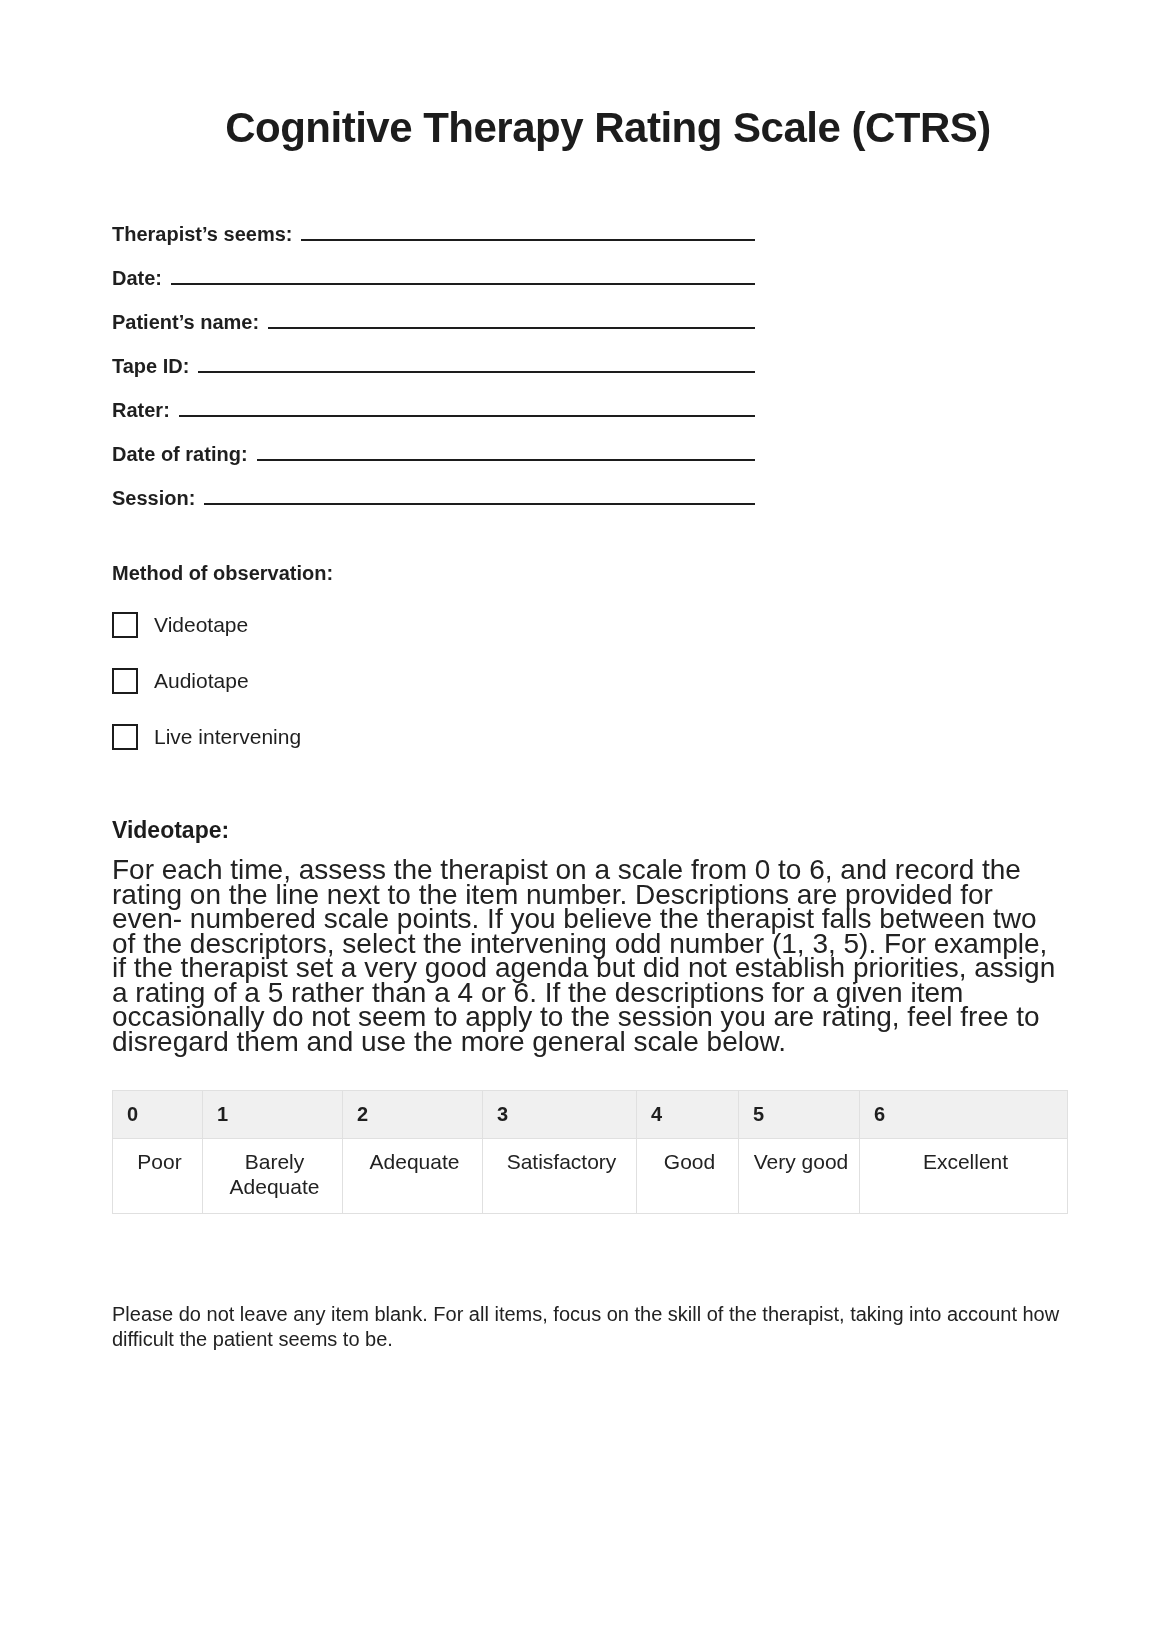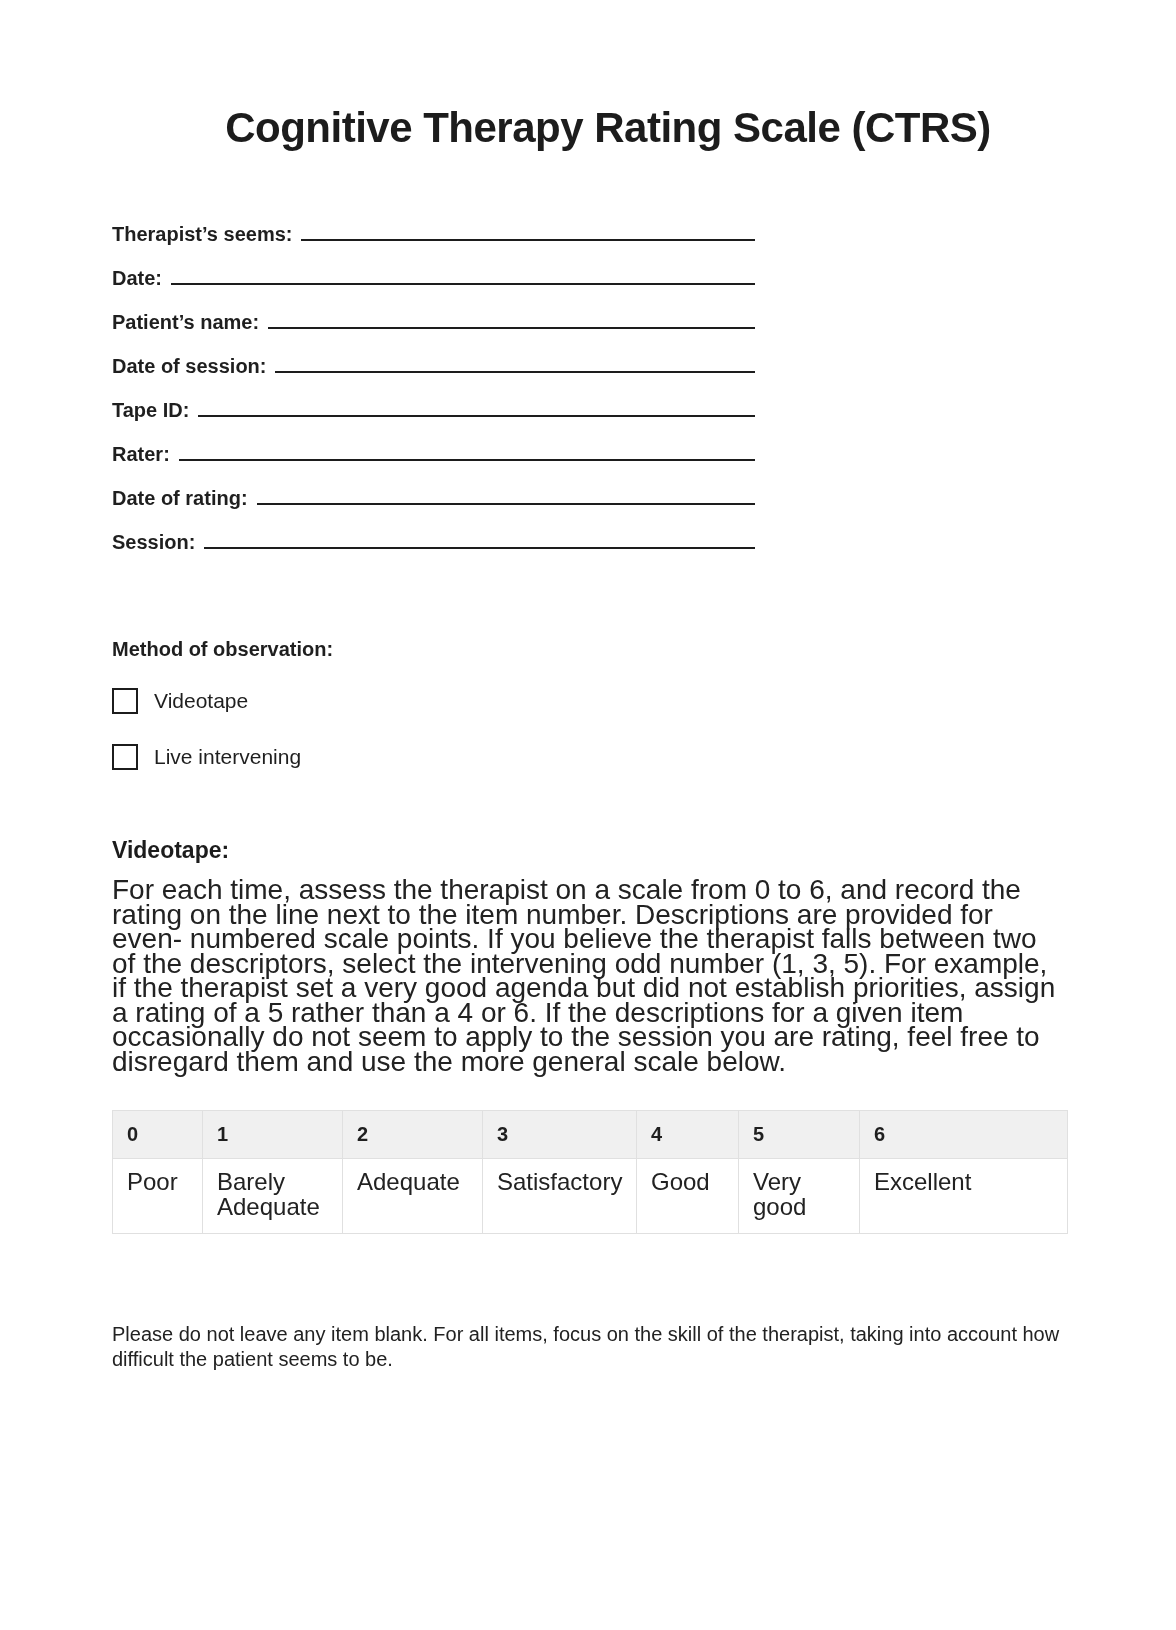--- a/index.html
+++ b/index.html
@@ -46,21 +46,21 @@
   }
   .field-line{
     flex:1 1 auto;
     margin-left:9px;
     height:16px;
     border-bottom:2px solid #1d1d1d;
     margin-bottom:-4px;
   }
   
   .obs-heading{
-    margin-top:64px;
+    margin-top:32px;
     font-weight:bold;
     font-size:20px;
     line-height:24px;
   }
   .check-group{margin-top:12px;}
   .check-row{
     display:flex;
     align-items:center;
     height:56px;
   }
@@ -108,24 +108,24 @@
     font-size:20px;
     font-weight:bold;
     text-align:left;
     vertical-align:middle;
     height:48px;
     padding:0 10px 0 14px;
     color:#1f1f1f;
   }
   .scale-table td{
     background:#ffffff;
-    font-size:24px;
+    font-size:21px;
     line-height:25px;
     font-weight:normal;
-    text-align:left;
+    text-align:center;
     vertical-align:top;
     height:75px;
     padding:10px 10px 10px 14px;
     color:#222222;
   }
   .col-0{width:90px;}
   .col-1{width:140px;}
   .col-2{width:140px;}
   .col-3{width:154px;}
   .col-4{width:102px;}
@@ -154,24 +154,20 @@
       </div>
       <div class="field-row">
         <span class="field-label">Date:</span>
         <span class="field-line"></span>
       </div>
       <div class="field-row">
         <span class="field-label">Patient’s name:</span>
         <span class="field-line"></span>
       </div>
       <div class="field-row">
-        <span class="field-label">Date of session:</span>
-        <span class="field-line"></span>
-      </div>
-      <div class="field-row">
         <span class="field-label">Tape ID:</span>
         <span class="field-line"></span>
       </div>
       <div class="field-row">
         <span class="field-label">Rater:</span>
         <span class="field-line"></span>
       </div>
       <div class="field-row">
         <span class="field-label">Date of rating:</span>
         <span class="field-line"></span>
@@ -181,20 +177,24 @@
         <span class="field-line"></span>
       </div>
     </div>
 
     <div class="obs-heading">Method of observation:</div>
 
     <div class="check-group">
       <div class="check-row">
         <span class="checkbox"></span>
         <span class="check-label">Videotape</span>
+      </div>
+      <div class="check-row">
+        <span class="checkbox"></span>
+        <span class="check-label">Audiotape</span>
       </div>
       <div class="check-row">
         <span class="checkbox"></span>
         <span class="check-label">Live intervening</span>
       </div>
     </div>
 
     <h2 class="directions-heading">Videotape:</h2>
     <p class="directions-body">For each time, assess the therapist on a scale from 0 to 6, and record the rating on the line next to the item number. Descriptions are provided for even- numbered scale points. If you believe the therapist falls between two of the descriptors, select the intervening odd number (1, 3, 5). For example, if the therapist set a very good agenda but did not establish priorities, assign a rating of a 5 rather than a 4 or 6. If the descriptions for a given item occasionally do not seem to apply to the session you are rating, feel free to disregard them and use the more general scale below.</p>
 

